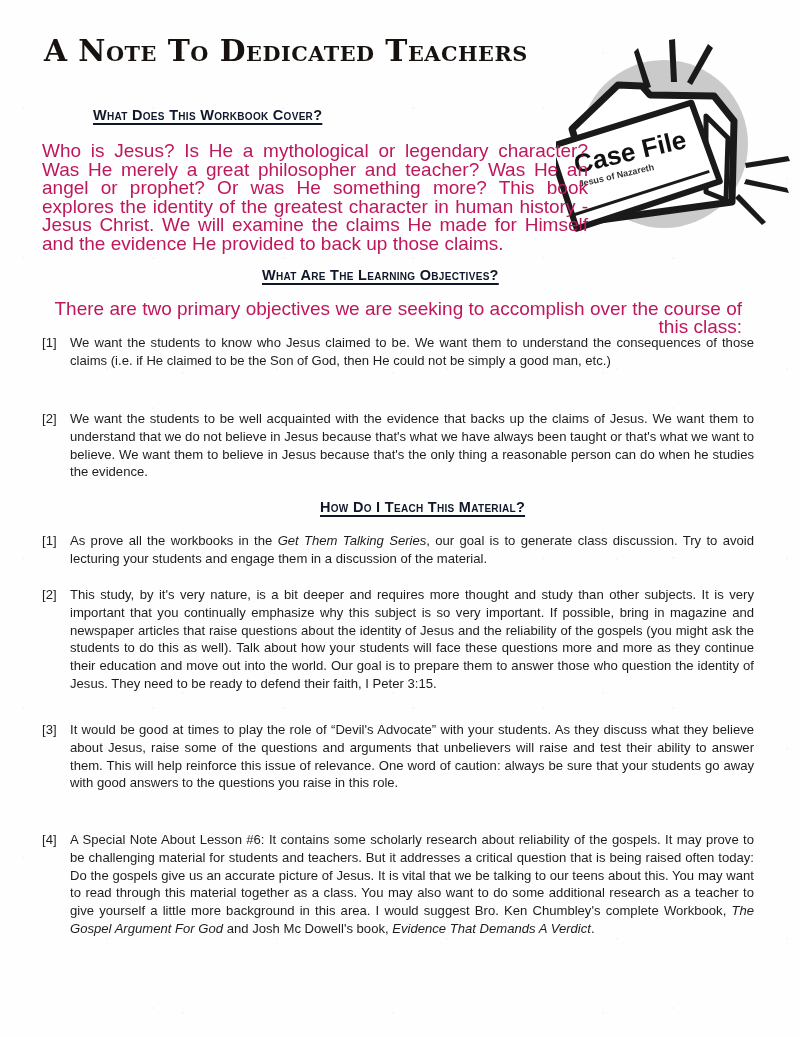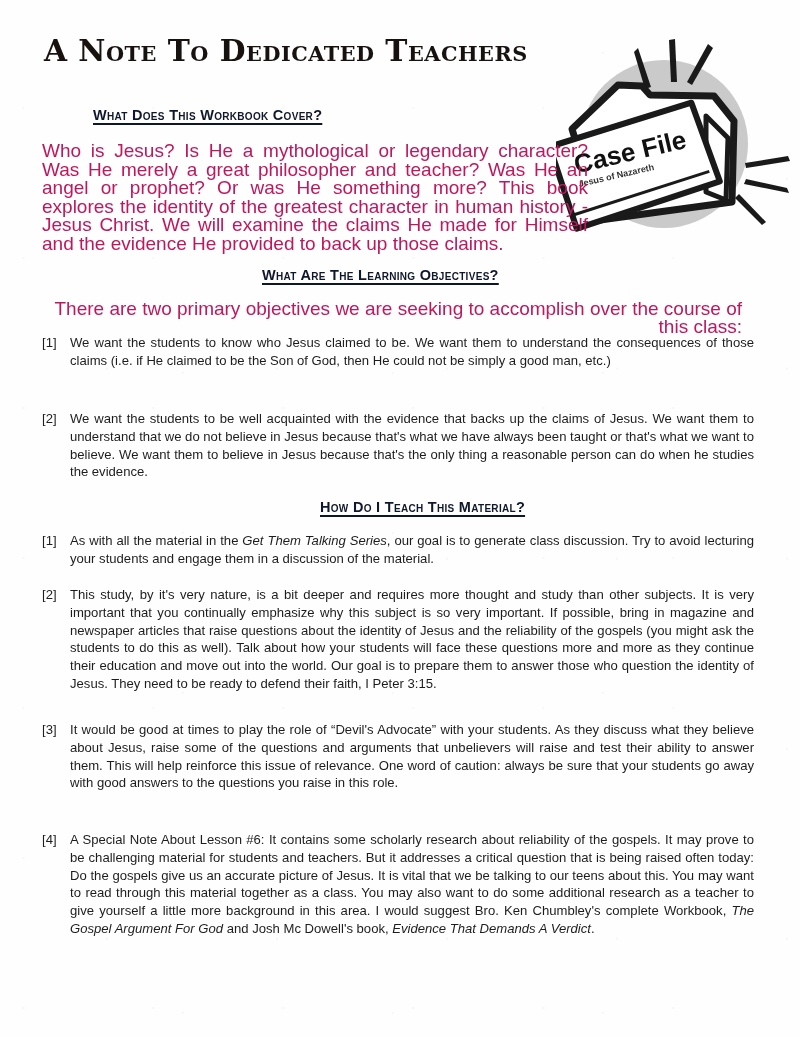--- a/index.html
+++ b/index.html
@@ -192,21 +192,21 @@
   <div class="item" id="item-obj-2">
     <span class="marker">[2]</span>
     <div class="body">We want the students to be well acquainted with the evidence that backs up the claims of  Jesus.  We want them to understand that we do not believe in Jesus because that's what we have always been taught or that's what we want to believe.  We want them to believe in Jesus because that's the only thing a reasonable person can do when he studies the evidence.</div>
   </div>
 
   <div class="heading" id="heading-teach">How Do I Teach This Material?</div>
 
   <div class="item" id="item-teach-1">
     <span class="marker">[1]</span>
     <div class="body">
-      <span>As with all the material in the </span><i>Get Them Talking Series</i><span>, our goal is to generate class discussion.  Try to avoid lecturing your students and engage them in a discussion of the material.</span>
+      <span>As prove all the workbooks in the </span><i>Get Them Talking Series</i><span>, our goal is to generate class discussion.  Try to avoid lecturing your students and engage them in a discussion of the material.</span>
     </div>
   </div>
 
   <div class="item" id="item-teach-2">
     <span class="marker">[2]</span>
     <div class="body">This study, by it's very nature, is a bit deeper and requires more thought and study than other subjects.  It is very important that you continually emphasize why this subject is so very important.  If possible, bring in magazine and newspaper articles that raise questions about the identity of Jesus and the reliability of the gospels (you might ask the students to do this as well).  Talk about how your students will face these questions more and more as they continue their education and move out into the world.  Our goal is to prepare them to answer those who question the identity of Jesus.  They need to be ready to defend their faith, I Peter 3:15.</div>
   </div>
 
   <div class="item" id="item-teach-3">
     <span class="marker">[3]</span>

